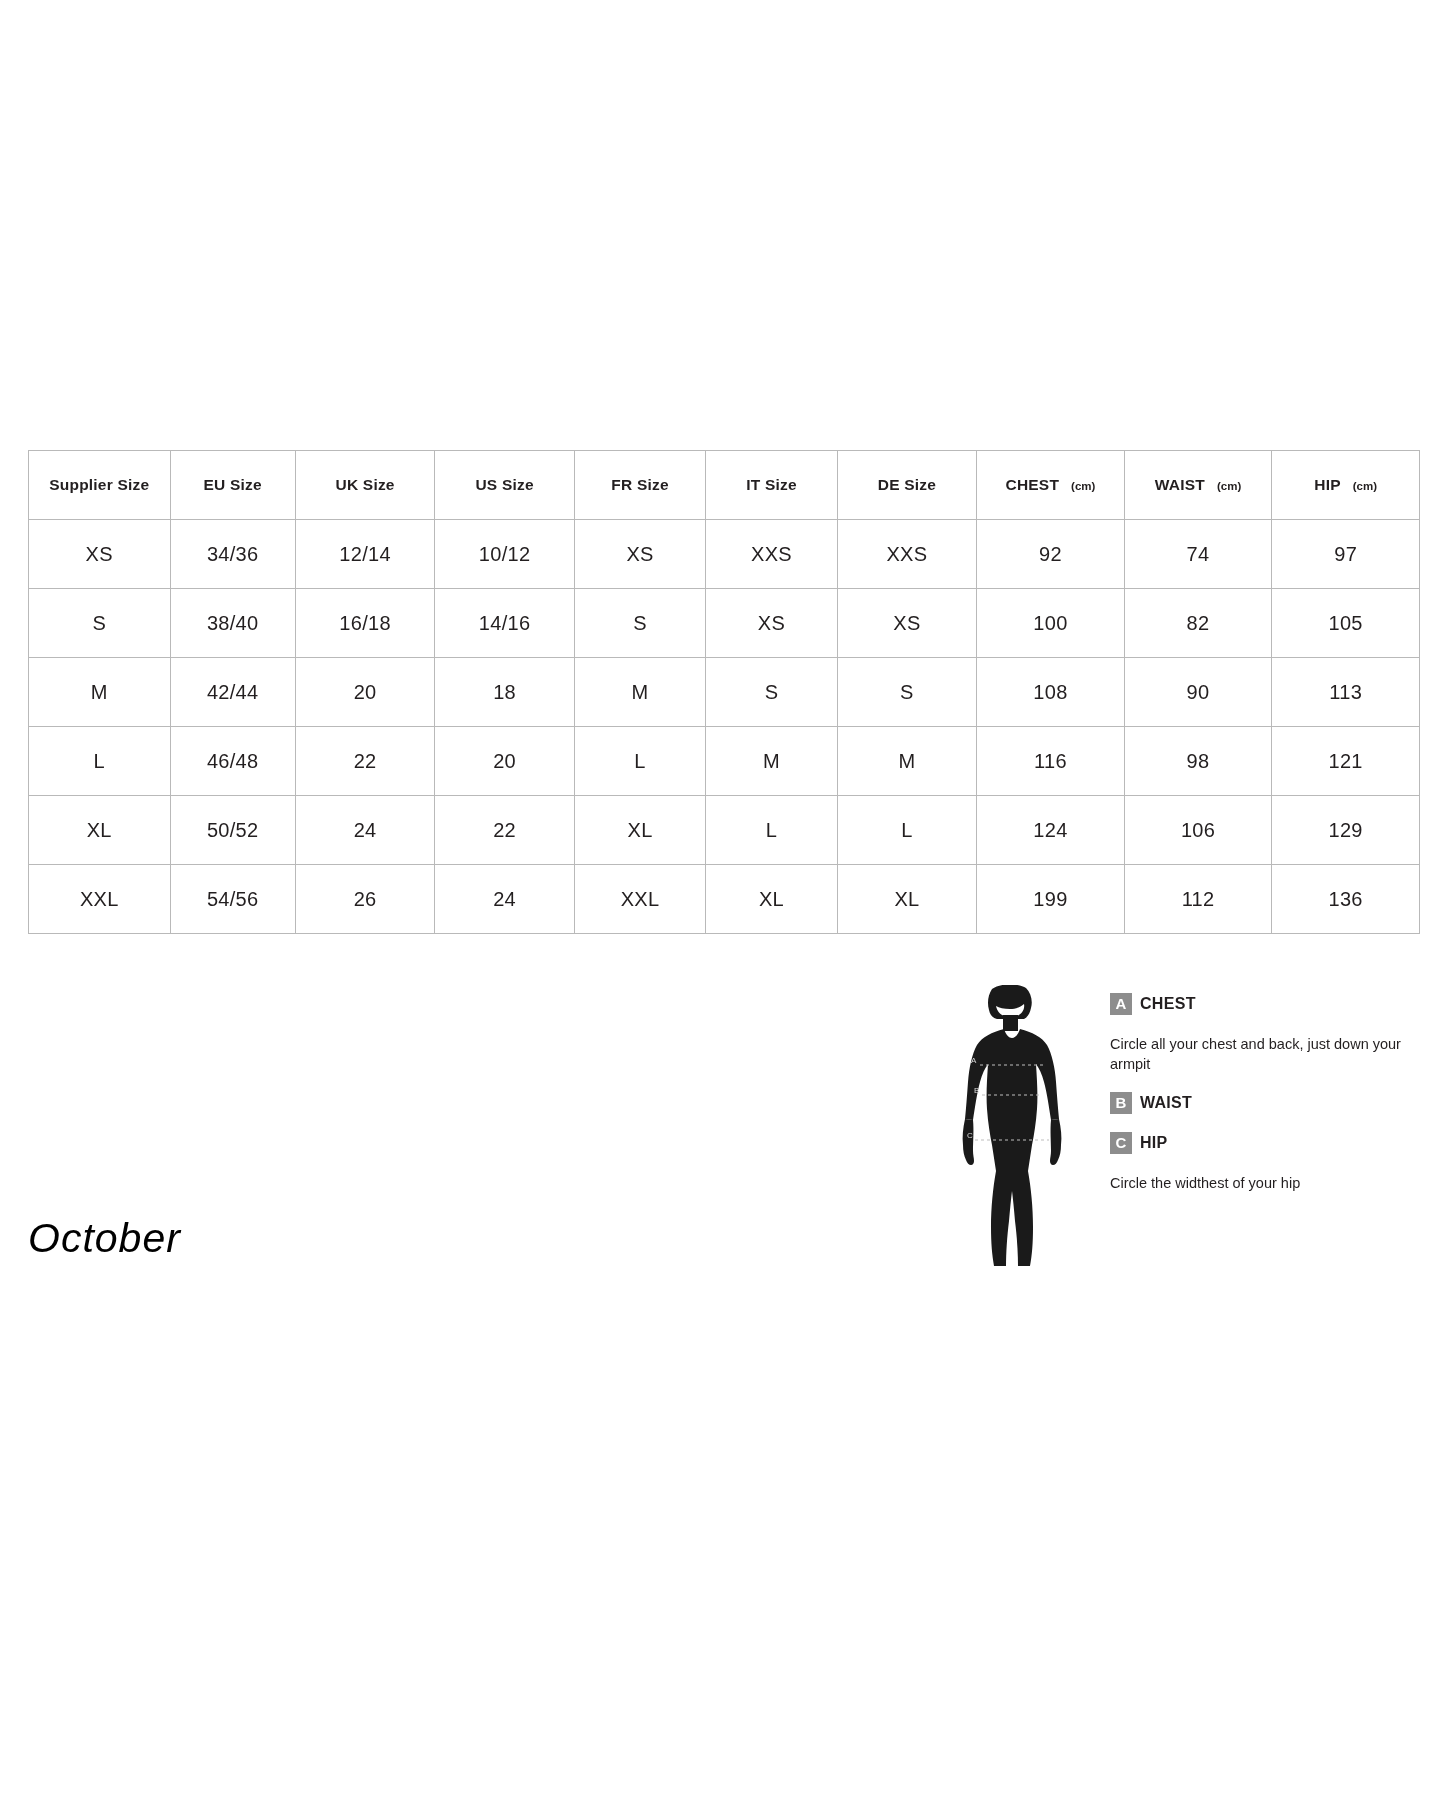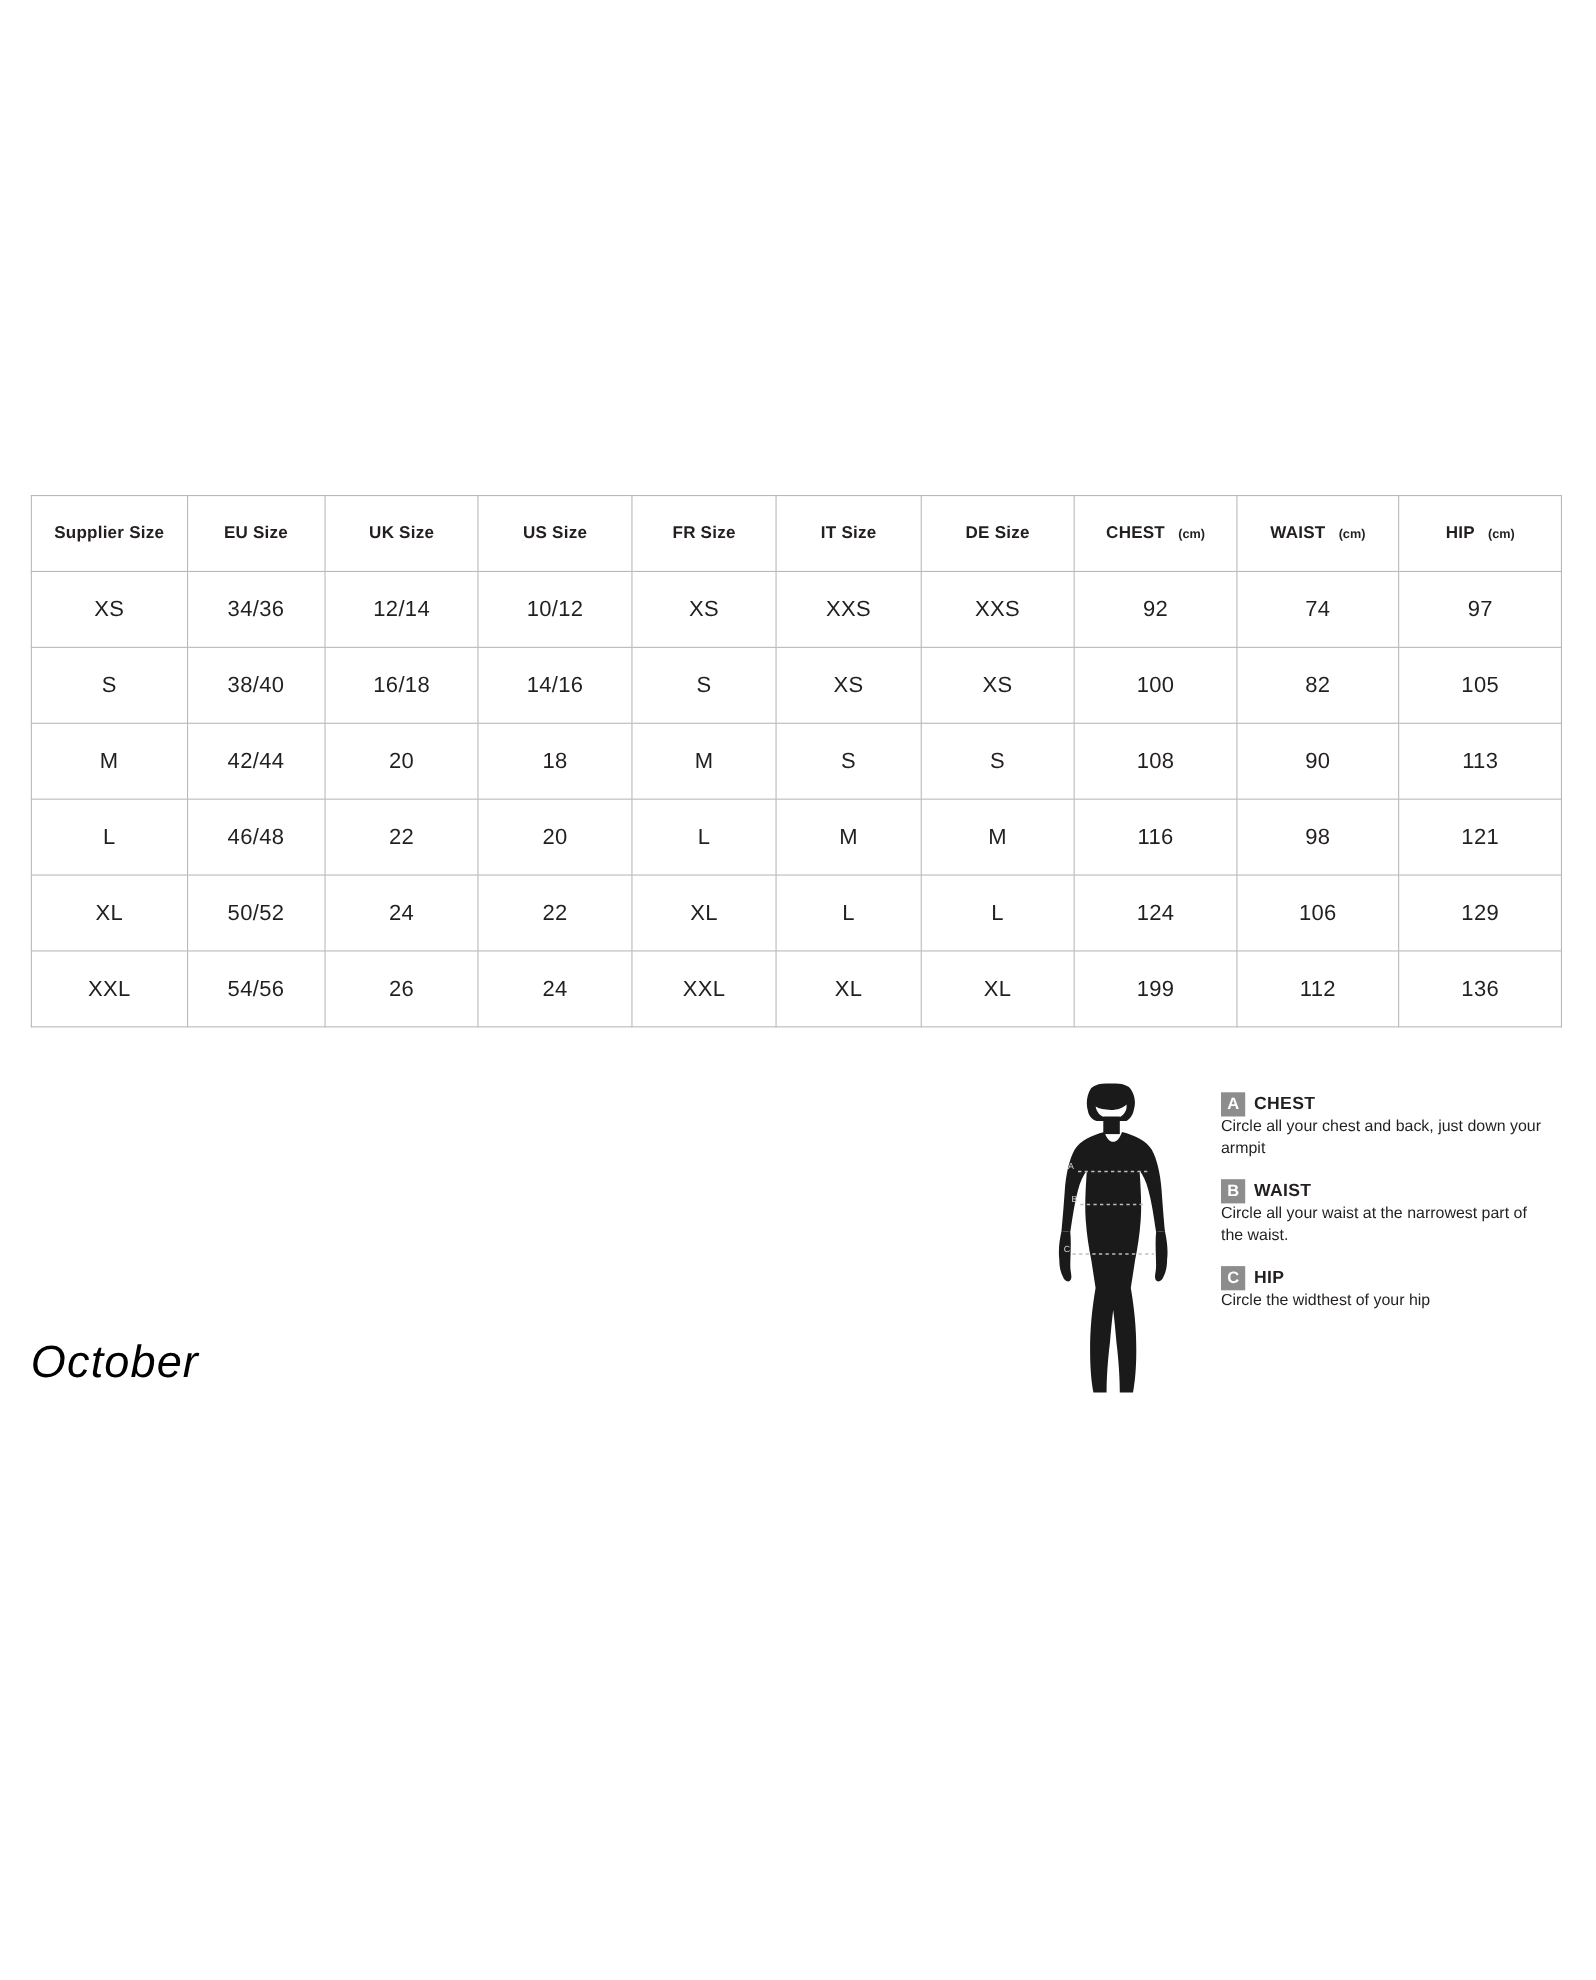--- a/index.html
+++ b/index.html
@@ -121,21 +121,21 @@
     line-height: 22px;
     text-align: center;
   }
   .legend-title {
     font-size: 16px;
     font-weight: bold;
     letter-spacing: .3px;
     color: #231f20;
   }
   .legend-desc {
-    margin-top: 0;
+    margin-top: 20px;
     font-size: 14.5px;
     line-height: 1.35;
     color: #231f20;
     max-width: 292px;
   }
 </style>
 </head>
 <body>
 
 <div class="size-table-wrap">
@@ -301,21 +301,20 @@
         <span class="legend-title">CHEST</span>
       </div>
       <div class="legend-desc">Circle all your chest and back, just down your armpit</div>
     </div>
 
     <div class="legend-item">
       <div class="legend-head">
         <span class="badge">B</span>
         <span class="legend-title">WAIST</span>
       </div>
-      <div class="legend-desc">Circle all your waist at the narrowest part of the waist.</div>
     </div>
 
     <div class="legend-item">
       <div class="legend-head">
         <span class="badge">C</span>
         <span class="legend-title">HIP</span>
       </div>
       <div class="legend-desc">Circle the widthest of your hip</div>
     </div>
 

